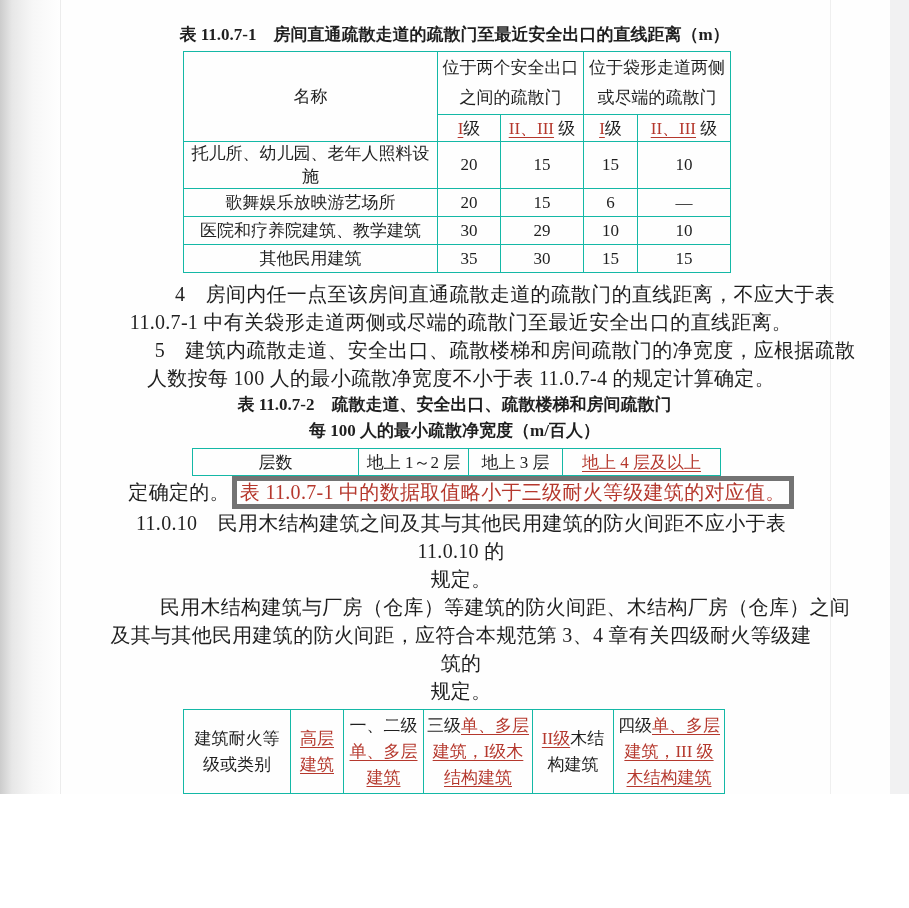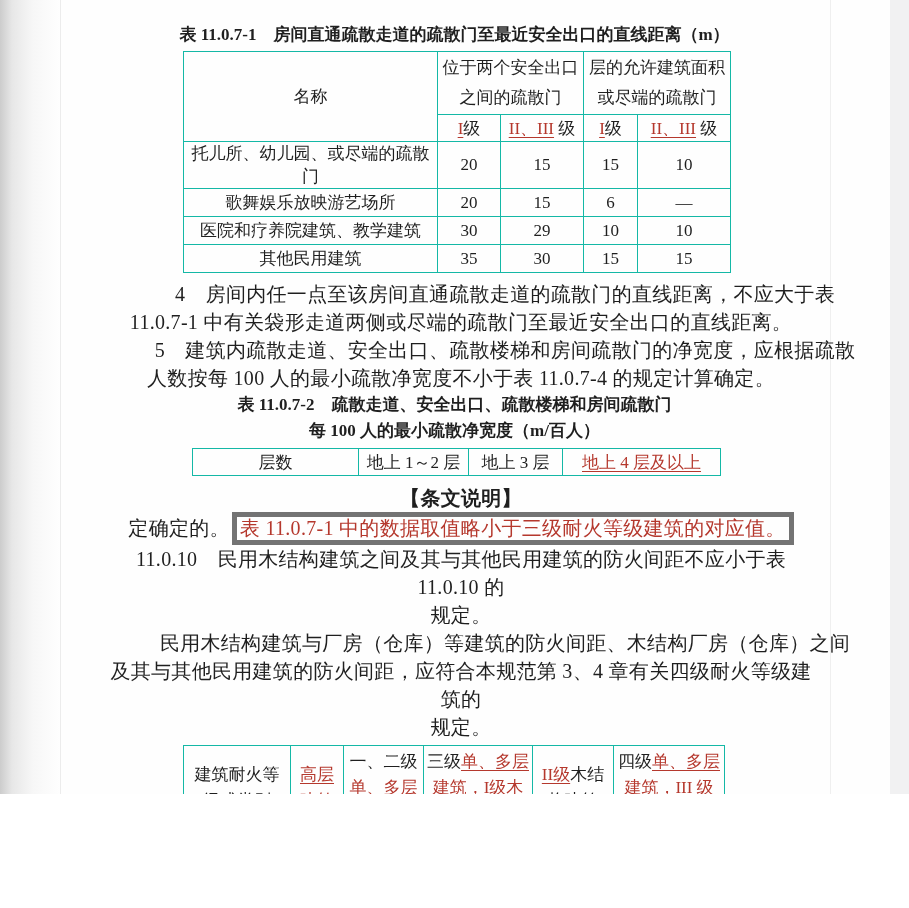--- a/index.html
+++ b/index.html
@@ -74,32 +74,32 @@
           <col style="width:93px">
         </colgroup>
       <tbody>
         <tr class="h63">
           <td rowspan="2">名称</td>
           <td colspan="2">
             <div class="grp">位于两个安全出口</div>
             <div class="grp">之间的疏散门</div>
           </td>
           <td colspan="2">
-            <div class="grp">层的允许建筑面积</div>
+            <div class="grp">位于袋形走道两侧</div>
             <div class="grp">或尽端的疏散门</div>
           </td>
         </tr>
         <tr class="h27">
           <td><span class="red u">I</span><span>级</span></td>
           <td><span class="red u">II、III</span><span> 级</span></td>
           <td><span class="red u">I</span><span>级</span></td>
           <td><span class="red u">II、III</span><span> 级</span></td>
         </tr>
         <tr class="h28">
-          <td>托儿所、幼儿园、或尽端的疏散门</td>
+          <td>托儿所、幼儿园、老年人照料设施</td>
           <td>20</td>
           <td>15</td>
           <td>15</td>
           <td>10</td>
         </tr>
         <tr class="h28">
           <td>歌舞娱乐放映游艺场所</td>
           <td>20</td>
           <td>15</td>
           <td>6</td>
@@ -139,21 +139,20 @@
       <tbody>
         <tr class="h27">
           <td>层数</td>
           <td>地上 1～2 层</td>
           <td>地上 3 层</td>
           <td class="red u">地上 4 层及以上</td>
         </tr>
       </tbody>
     </table>
 
-    <div class="line bold mt8">【条文说明】</div>
     <div class="line"><span>定确定的。</span><span class="redbox">表 11.0.7-1 中的数据取值略小于三级耐火等级建筑的对应值。</span></div>
     <div class="line">11.0.10　民用木结构建筑之间及其与其他民用建筑的防火间距不应小于表 11.0.10 的</div>
     <div class="line">规定。</div>
     <div class="line indent">民用木结构建筑与厂房（仓库）等建筑的防火间距、木结构厂房（仓库）之间</div>
     <div class="line">及其与其他民用建筑的防火间距，应符合本规范第 3、4 章有关四级耐火等级建筑的</div>
     <div class="line">规定。</div>
 
     <table class="t3">
       <colgroup>
           <col style="width:107px">

